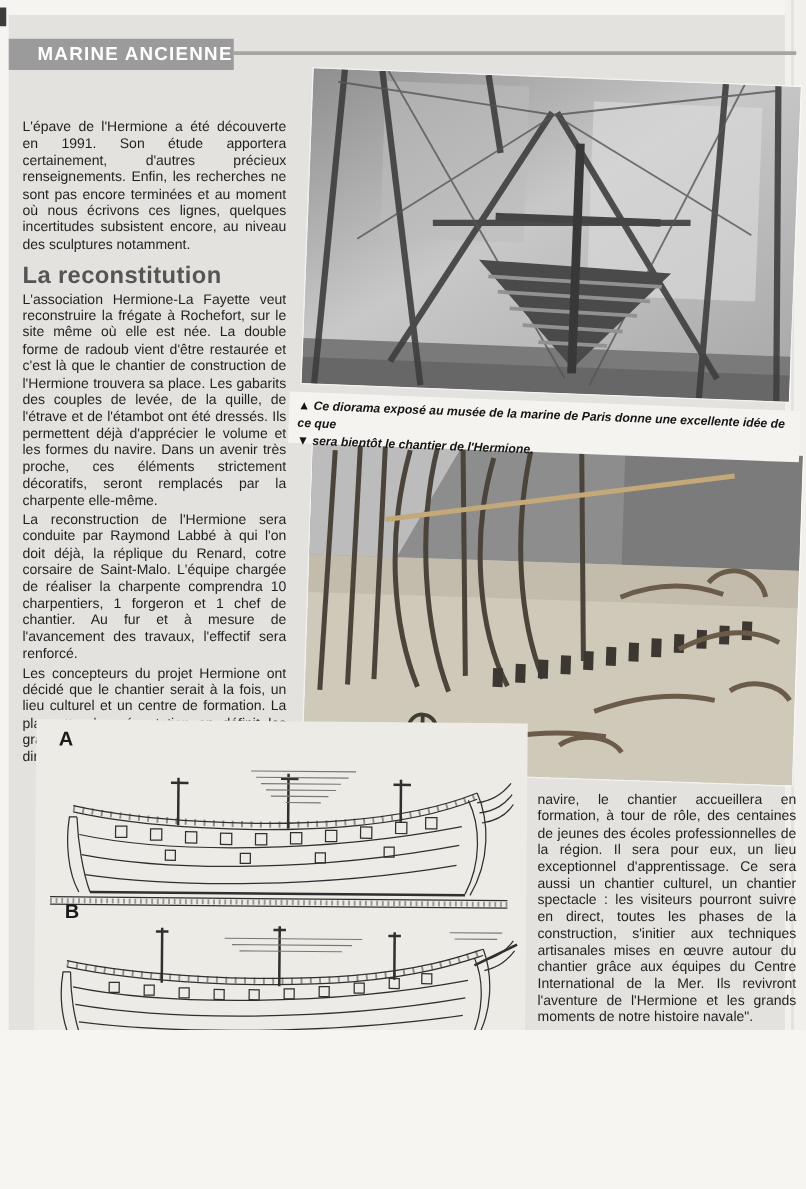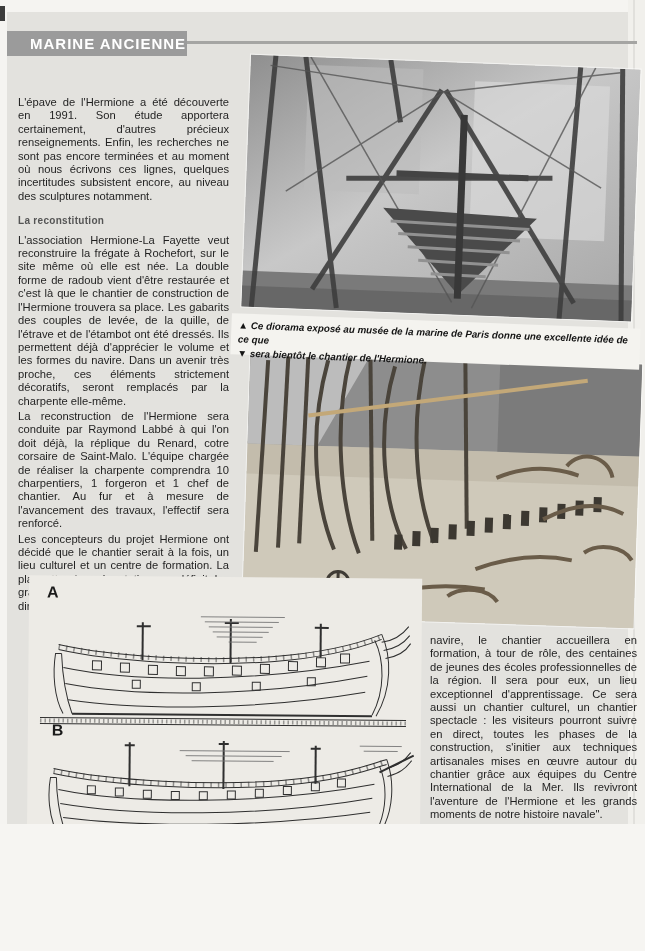--- a/index.html
+++ b/index.html
@@ -20,21 +20,21 @@
     color:#fff;font-weight:bold;font-size:15px;line-height:25px;letter-spacing:1px;
     padding-left:23px;box-sizing:border-box;
   }
   .header-rule{position:absolute;left:187px;top:41px;width:450px;height:3px;background:#a5a5a3;}
 
   .col{position:absolute;text-align:justify;font-size:11.2px;line-height:13.4px;}
   .col p{margin:0 0 2px 0;}
   .col-left{left:18px;top:96px;width:211px;}
   .col-right{left:430px;top:634px;width:207px;z-index:2;}
   .section-heading{
-    font-size:10px;font-weight:bold;color:#555;letter-spacing:.3px;
+    font-size:19px;font-weight:bold;color:#555;letter-spacing:.3px;
     margin:11px 0 6px 0;text-align:left;
   }
 
   .photo{position:absolute;z-index:1;box-shadow:0 0 0 1px rgba(255,255,255,.5);}
   .photo svg{display:block;}
   .photo-1{left:246px;top:62px;width:390px;height:252px;transform:rotate(2.2deg);}
   .photo-2{left:246px;top:358px;width:392px;height:264px;transform:rotate(1.9deg);}
 
   .photo-caption{
     position:absolute;left:231px;top:321px;width:409px;height:41px;z-index:2;

